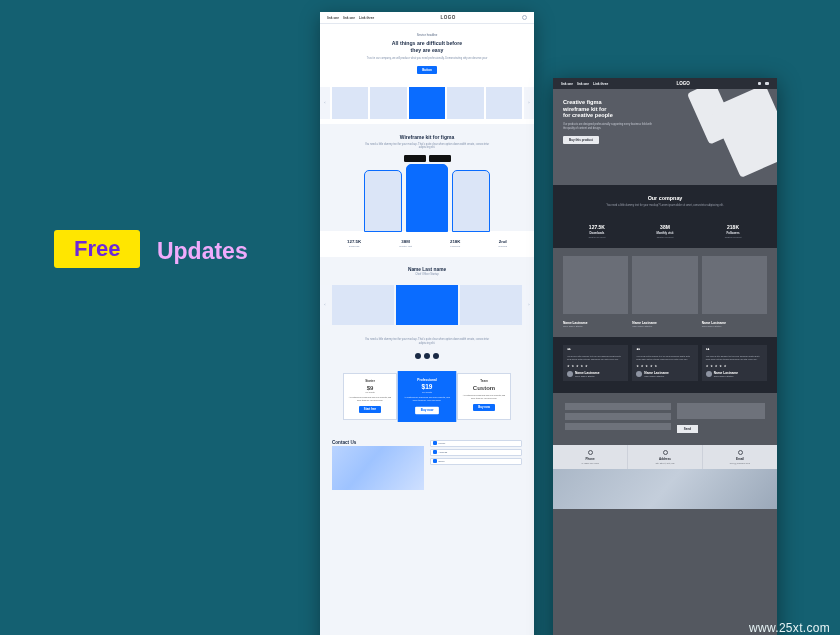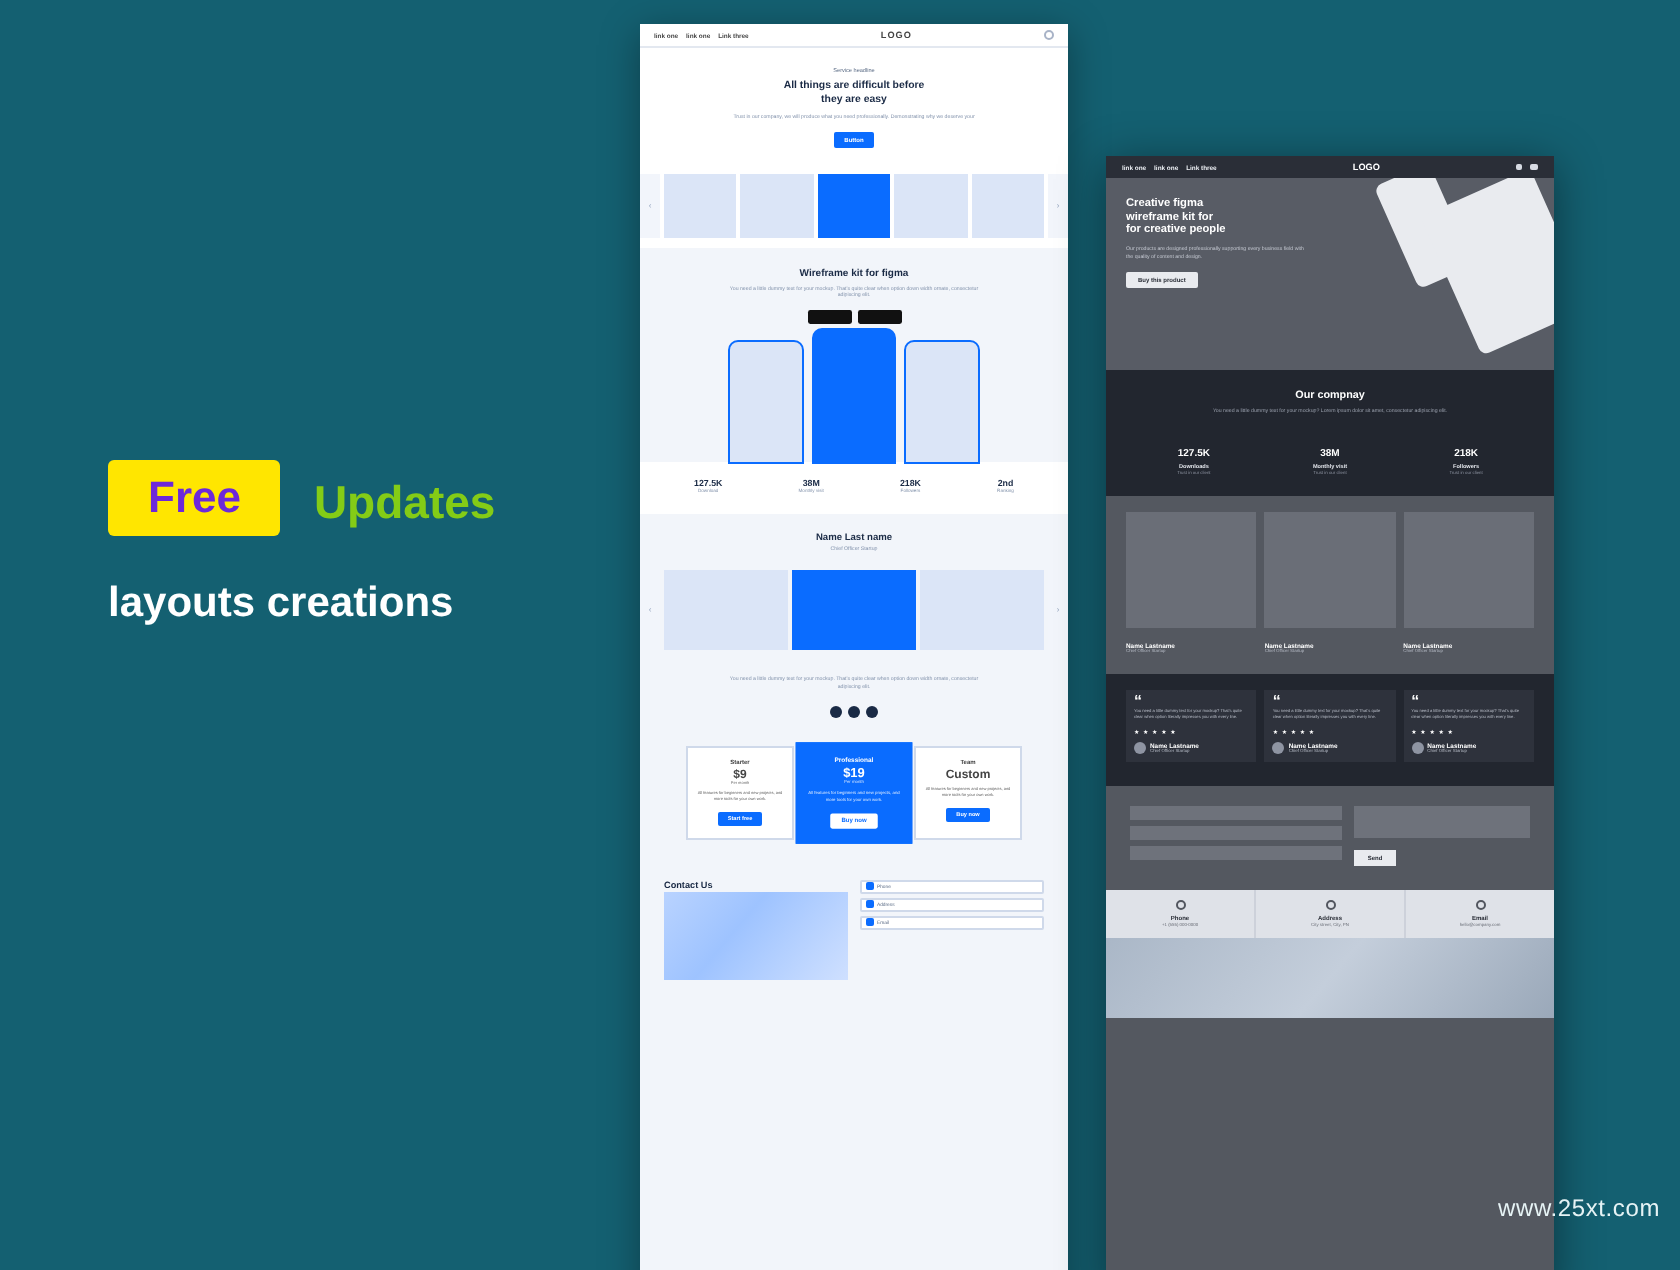--- a/index.html
+++ b/index.html
@@ -11,28 +11,28 @@
   }
   .promo {
     position: absolute; left: 54px; top: 230px; color: #fff;
   }
   .free-badge {
     display: inline-block; background: #ffe600; color: #6d28d9; font-weight: 800;
     font-size: 22px; padding: 6px 20px; border-radius: 3px;
   }
   .updates {
     display: inline-block; font-weight: 700; font-size: 23px; margin-left: 12px;
-    vertical-align: middle; color: #84cc16;
+    vertical-align: middle; color: #f0abfc;
   }
   .promo-sub {
     margin-top: 18px; font-weight: 600; font-size: 21px; line-height: 1.5;
     color: #ffffff;
   }
   .watermark {
-    position: absolute; right: 10px; bottom: 24px; color: #e6f3f5;
+    position: absolute; right: 10px; bottom: 0; color: #e6f3f5;
     font-size: 12px; letter-spacing: .3px;
   }
 
   
   .mock-light {
     position: absolute; left: 320px; top: 12px;
     width: 214px; height: 640px;
     background: #f2f5fa;
     box-shadow: 0 4px 18px rgba(0,0,0,.35);
     font-size: 4px; color: #444;
@@ -146,21 +146,20 @@
   .md-contact-val { font-size: 2.2px; color: #6a6e77; margin-top:1px;}
   .md-map { height: 40px; background: linear-gradient(130deg,#aab7c7 0%, #c4cedb 50%, #9aa8b9 100%); }
 </style>
 </head>
 <body>
 
 <div class="promo">
   <span class="free-badge">Free</span>
   <span class="updates">Updates</span>
   <div class="promo-sub">
-    <div>layouts creations</div>
   </div>
 </div>
 
 <div class="mock-light">
   <div class="ml-nav">
     <div class="ml-nav-links">
       <span>link one</span>
       <span>link one</span>
       <span>Link three</span>
     </div>

